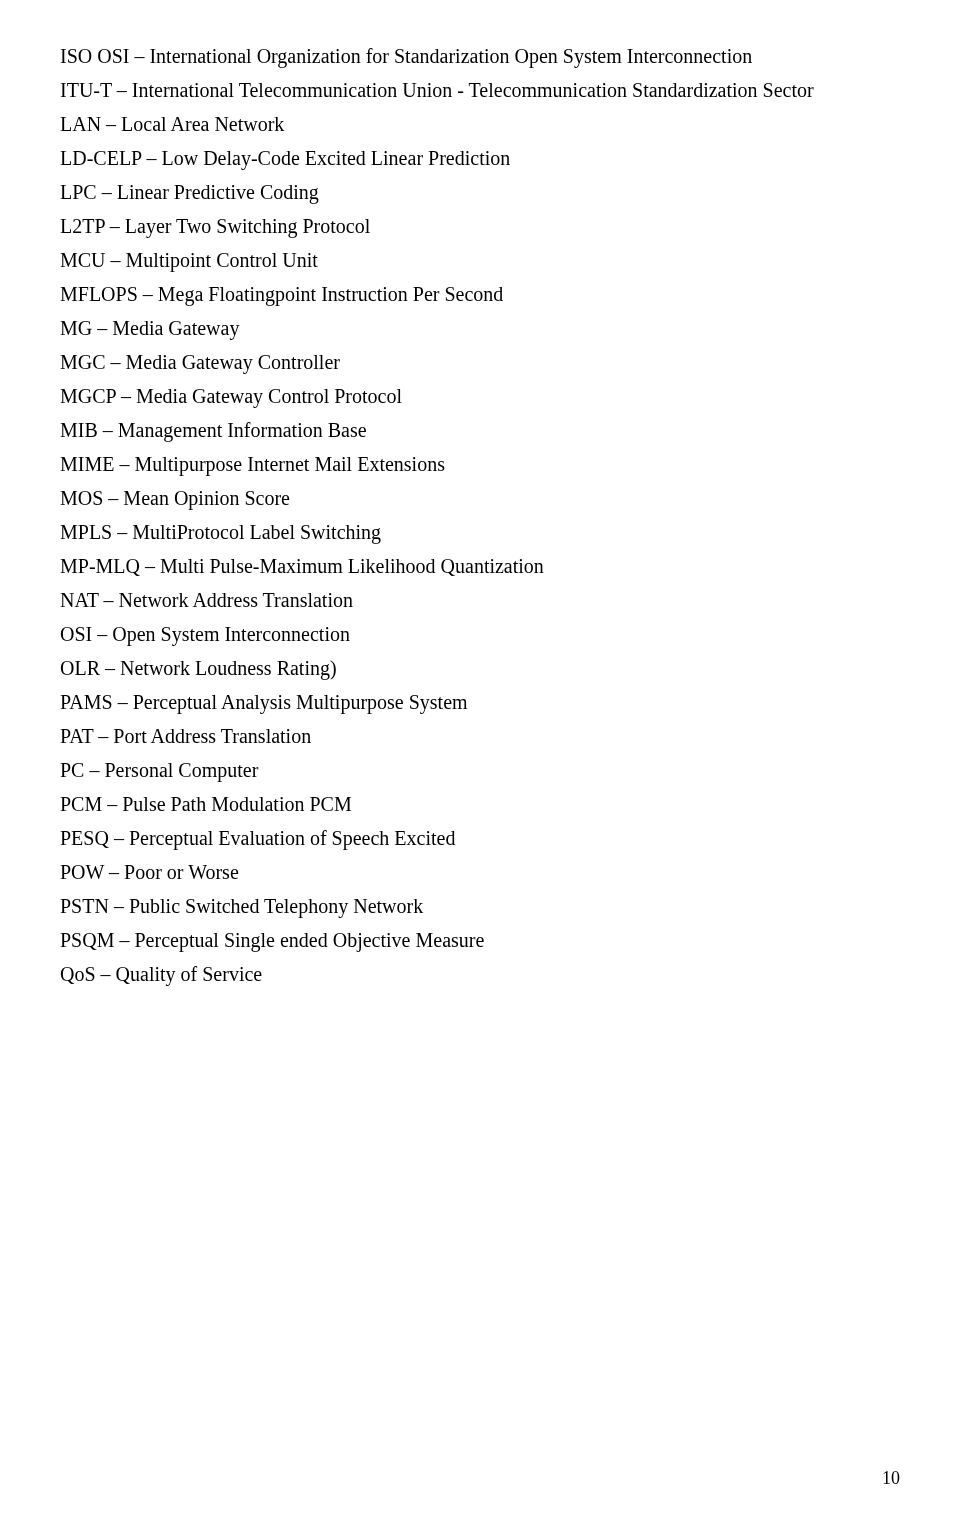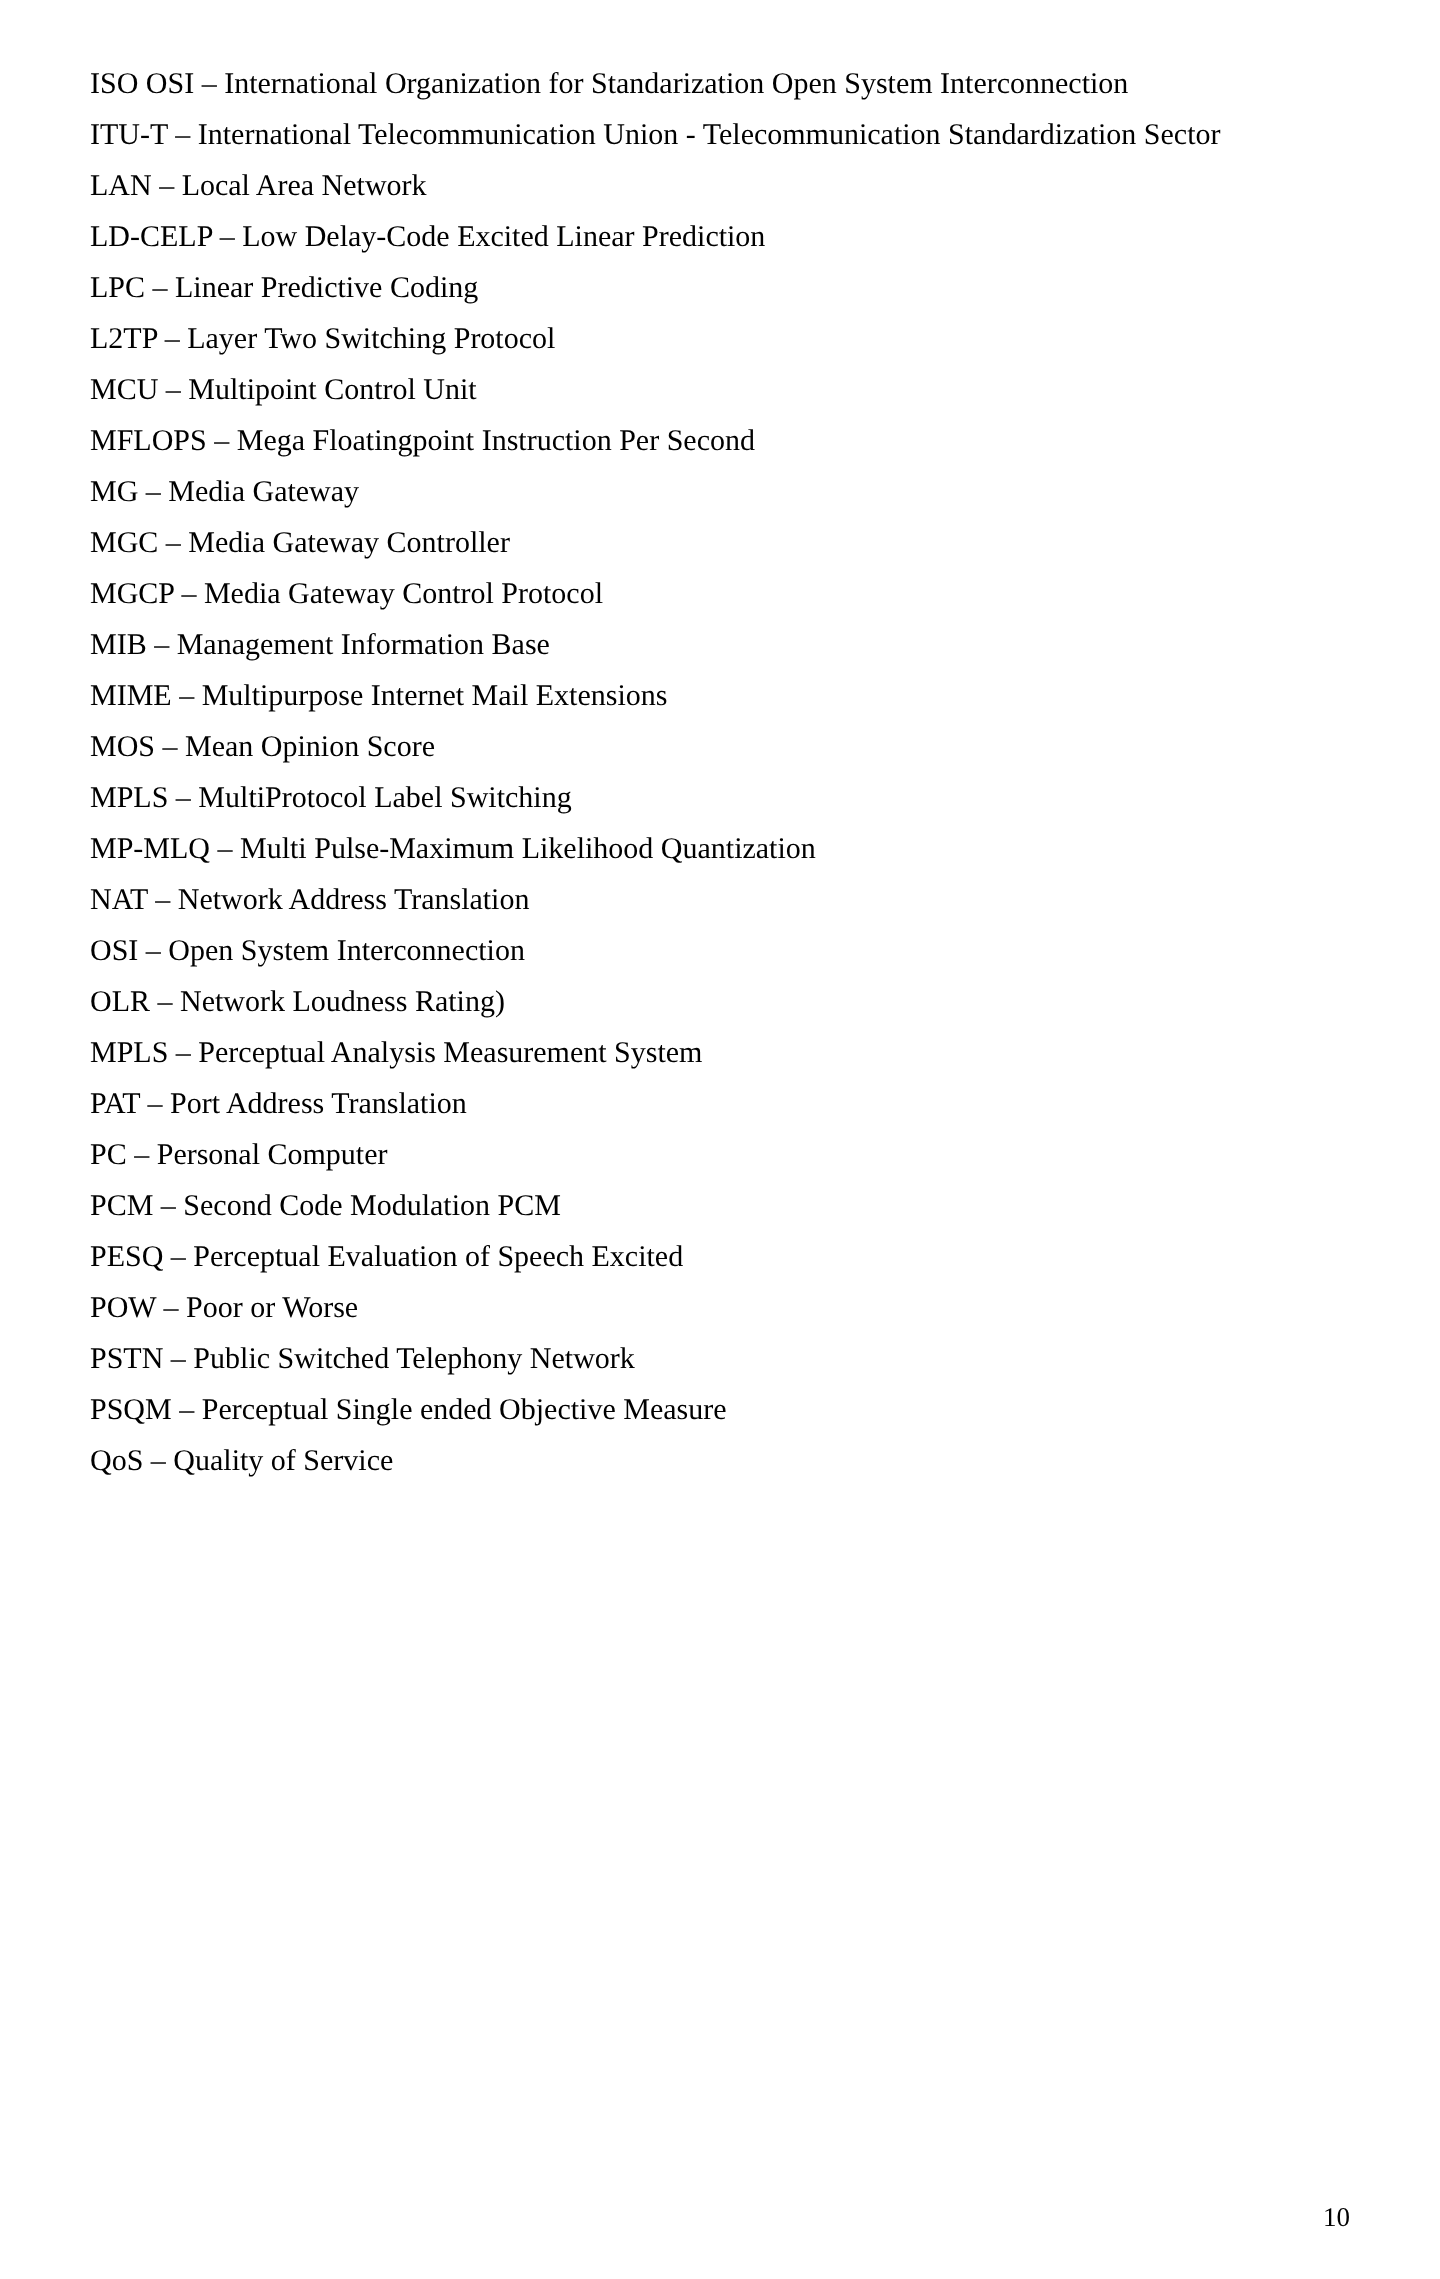--- a/index.html
+++ b/index.html
@@ -53,24 +53,24 @@
     <div class="entry">MGC – Media Gateway Controller</div>
     <div class="entry">MGCP – Media Gateway Control Protocol</div>
     <div class="entry">MIB – Management Information Base</div>
     <div class="entry">MIME – Multipurpose Internet Mail Extensions</div>
     <div class="entry">MOS – Mean Opinion Score</div>
     <div class="entry">MPLS – MultiProtocol Label Switching</div>
     <div class="entry">MP-MLQ – Multi Pulse-Maximum Likelihood Quantization</div>
     <div class="entry">NAT – Network Address Translation</div>
     <div class="entry">OSI – Open System Interconnection</div>
     <div class="entry">OLR – Network Loudness Rating)</div>
-    <div class="entry">MPLS – Perceptual Analysis Measurement System</div>
+    <div class="entry">PAMS – Perceptual Analysis Multipurpose System</div>
     <div class="entry">PAT – Port Address Translation</div>
     <div class="entry">PC – Personal Computer</div>
-    <div class="entry">PCM – Second Code Modulation PCM</div>
+    <div class="entry">PCM – Pulse Path Modulation PCM</div>
     <div class="entry">PESQ – Perceptual Evaluation of Speech Excited</div>
     <div class="entry">POW – Poor or Worse</div>
     <div class="entry">PSTN – Public Switched Telephony Network</div>
     <div class="entry">PSQM – Perceptual Single ended Objective Measure</div>
     <div class="entry">QoS – Quality of Service</div>
   </div>
 
 <span class="page-number">10</span>
 
 </body></html>

